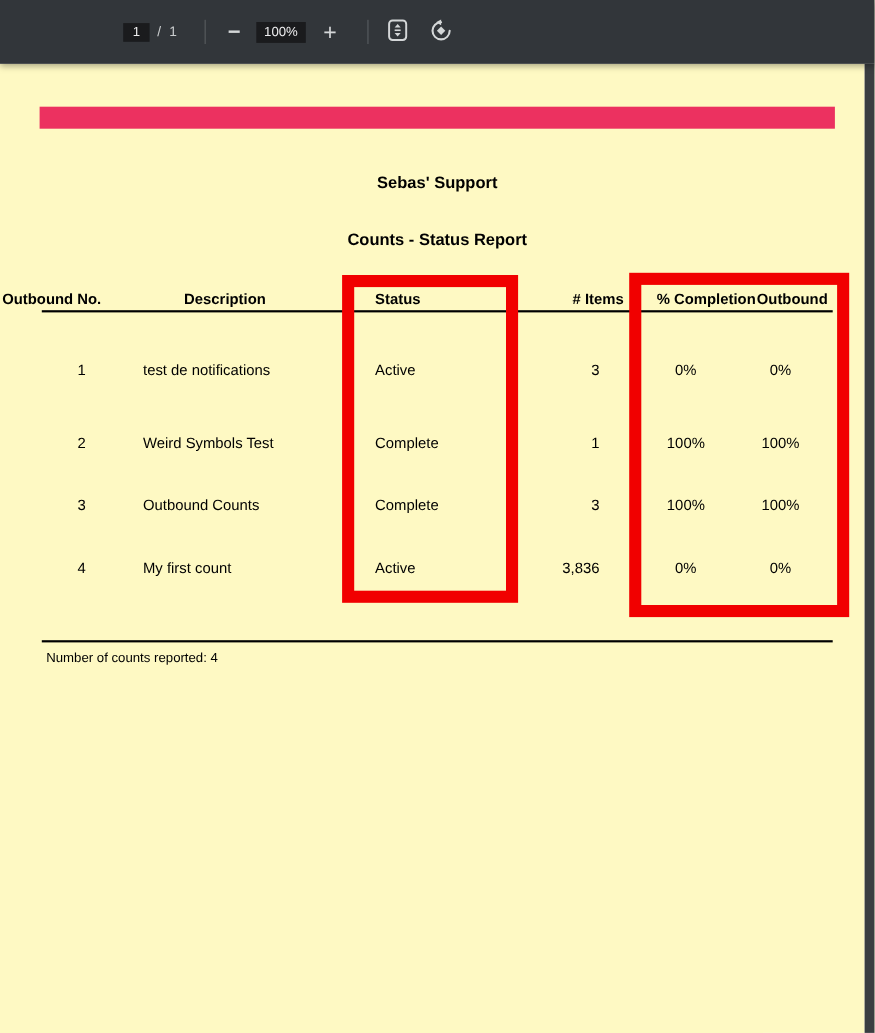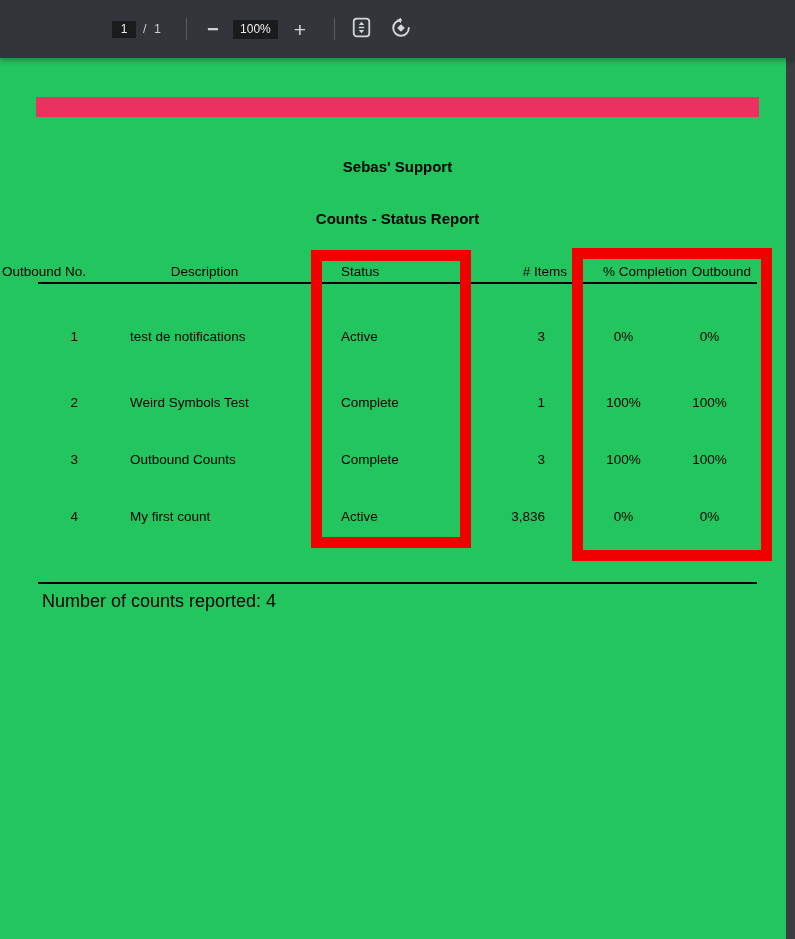--- a/index.html
+++ b/index.html
@@ -27,61 +27,61 @@
   }
   .btn-minus { margin-left:15px; width:22px; font-size:20px; font-weight:bold; line-height:1; }
   .zoom-box {
     margin-left:9px; width:45px; height:19px; background:#1a1b1d; color:#ededee;
     font-size:12px; display:flex; align-items:center; justify-content:center;
   }
   .btn-plus { margin-left:11px; width:22px; font-size:21px; line-height:1; }
   .icon-btn { margin-left:15px; width:24px; height:24px; }
 
   
-  .pdf-page { position:absolute; top:58px; left:0; width:786px; height:881px; background:#22c55e; }
+  .pdf-page { position:absolute; top:58px; left:0; width:786px; height:881px; background:#fef9c3; }
   .right-strip { position:absolute; top:58px; left:786px; width:9px; height:881px; background:#3a3e41; }
 
   .banner { position:absolute; left:36px; top:39px; width:723px; height:20px; background:#ec3160; }
   .doc-title {
     position:absolute; left:36px; top:100px; width:723px; text-align:center;
     font-size:15px; font-weight:bold; color:#000;
   }
   .doc-subtitle {
     position:absolute; left:36px; top:152px; width:723px; text-align:center;
     font-size:15px; font-weight:bold; color:#000;
   }
 
   
   table.report {
     position:absolute; left:0; top:200px; width:757px;
     border-collapse:collapse; table-layout:fixed;
     font-size:13.5px; color:#000;
   }
-  table.report th { font-weight:normal; }
+  table.report th { font-weight:bold; }
   table.report thead tr { height:26px; }
   table.report tbody tr { height:57px; }
   table.report tbody tr.first-row td { height:73px; padding-top:16px; }
   table.report th, table.report td { vertical-align:middle; white-space:nowrap; overflow:visible; }
 
   th.c1 { text-align:left;  padding-left:2px;  }
   th.c2 { text-align:center;  padding-left:35px; }
   th.c3 { text-align:left;  padding-left:61px; }
   th.c4 { text-align:right; padding-right:0;   }
   th.c5 { text-align:right; padding-right:0;   }
   th.c6 { text-align:right; padding-right:6px; }
   td.c1 { text-align:right; padding-right:17px; }
   td.c2 { text-align:left;  padding-left:35px;margin-top:27px;  }
   td.c3 { text-align:left;  padding-left:61px;  }
   td.c4 { text-align:right; padding-right:22px; }
   td.c5 { text-align:center; padding-right:8px; }
   td.c6 { text-align:center; padding-right:26px; }
 
   .header-rule { position:absolute; left:38px; top:224px; width:719px; height:2px; background:#000; }
   .footer-rule { position:absolute; left:38px; top:524px; width:719px; height:2px; background:#000; }
-  .footer-line1 { position:absolute; left:42px; top:533px; font-size:18px; color:#000; }
+  .footer-line1 { position:absolute; left:42px; top:533px; font-size:12px; color:#000; }
   .footer-line2 { position:absolute; left:42px; top:563px; font-size:13.5px; color:#000; }
 
   
   .anno { position:absolute; box-sizing:border-box; border:11px solid #f10000; z-index:20; background:transparent; }
   .anno-status     { left:311px; top:250px; width:160px; height:298px; }
   .anno-completion { left:572px; top:248px; width:200px; height:313px; }
 </style>
 </head>
 <body>
 

